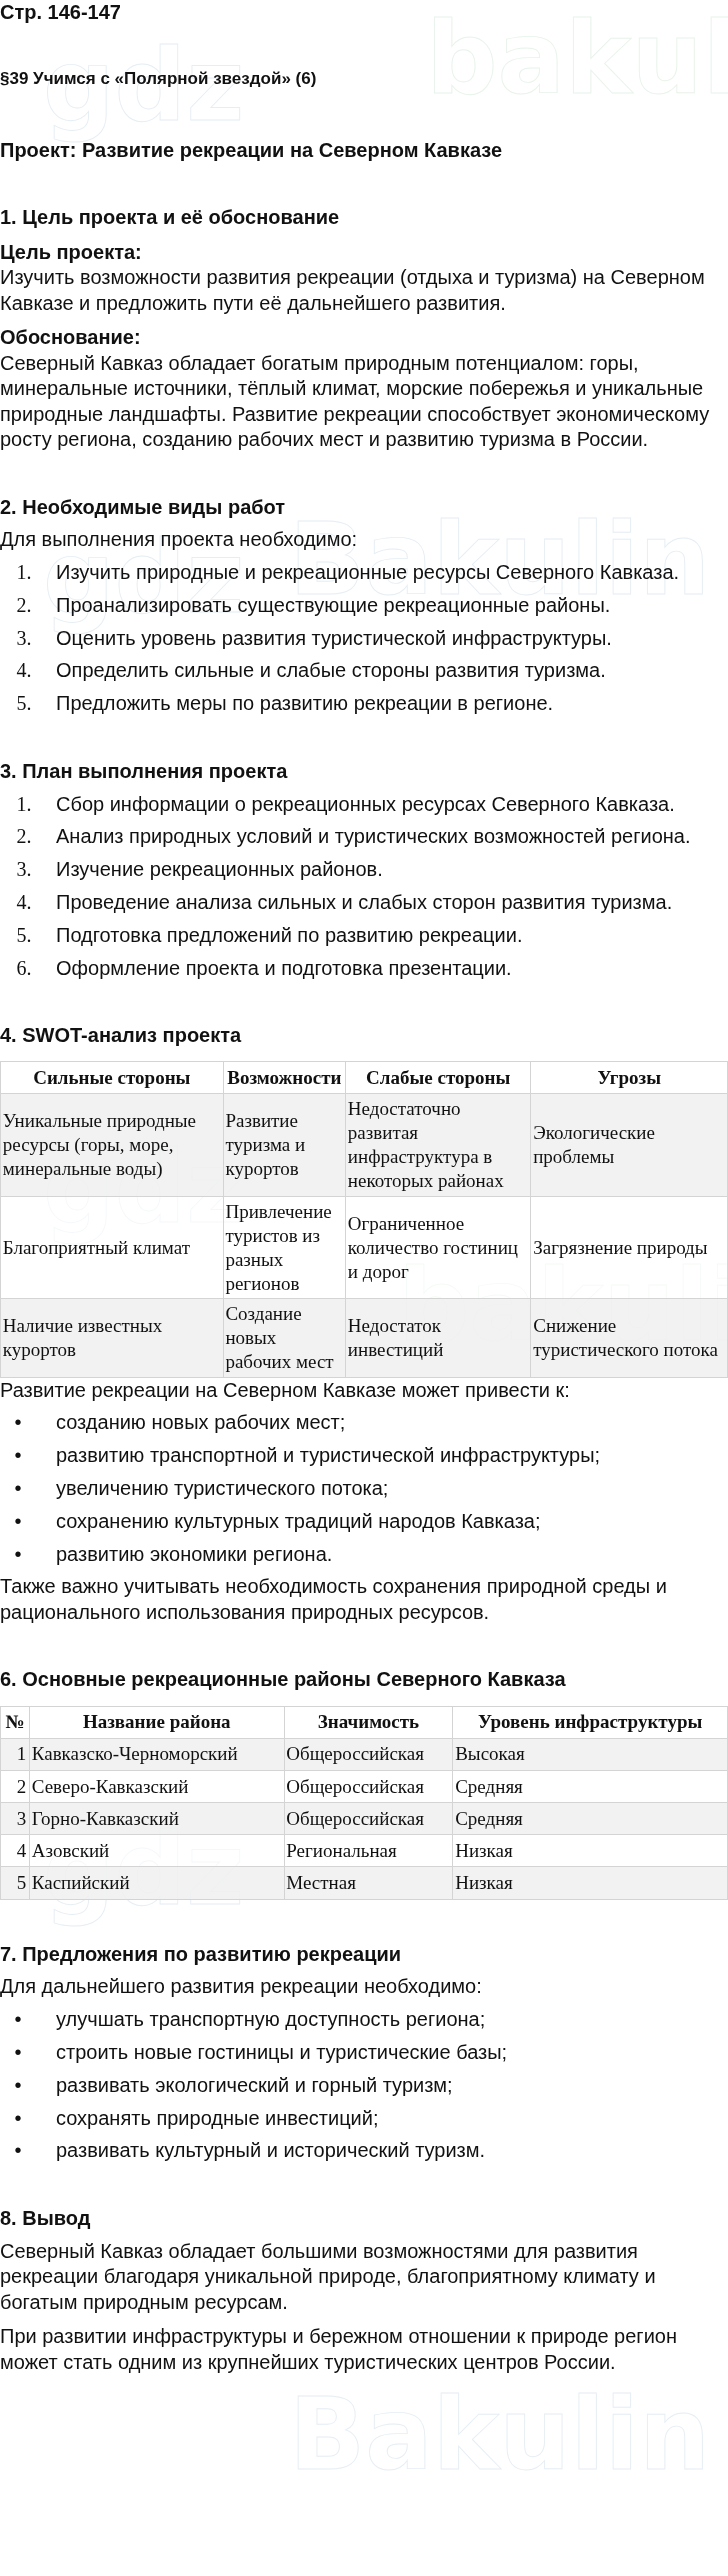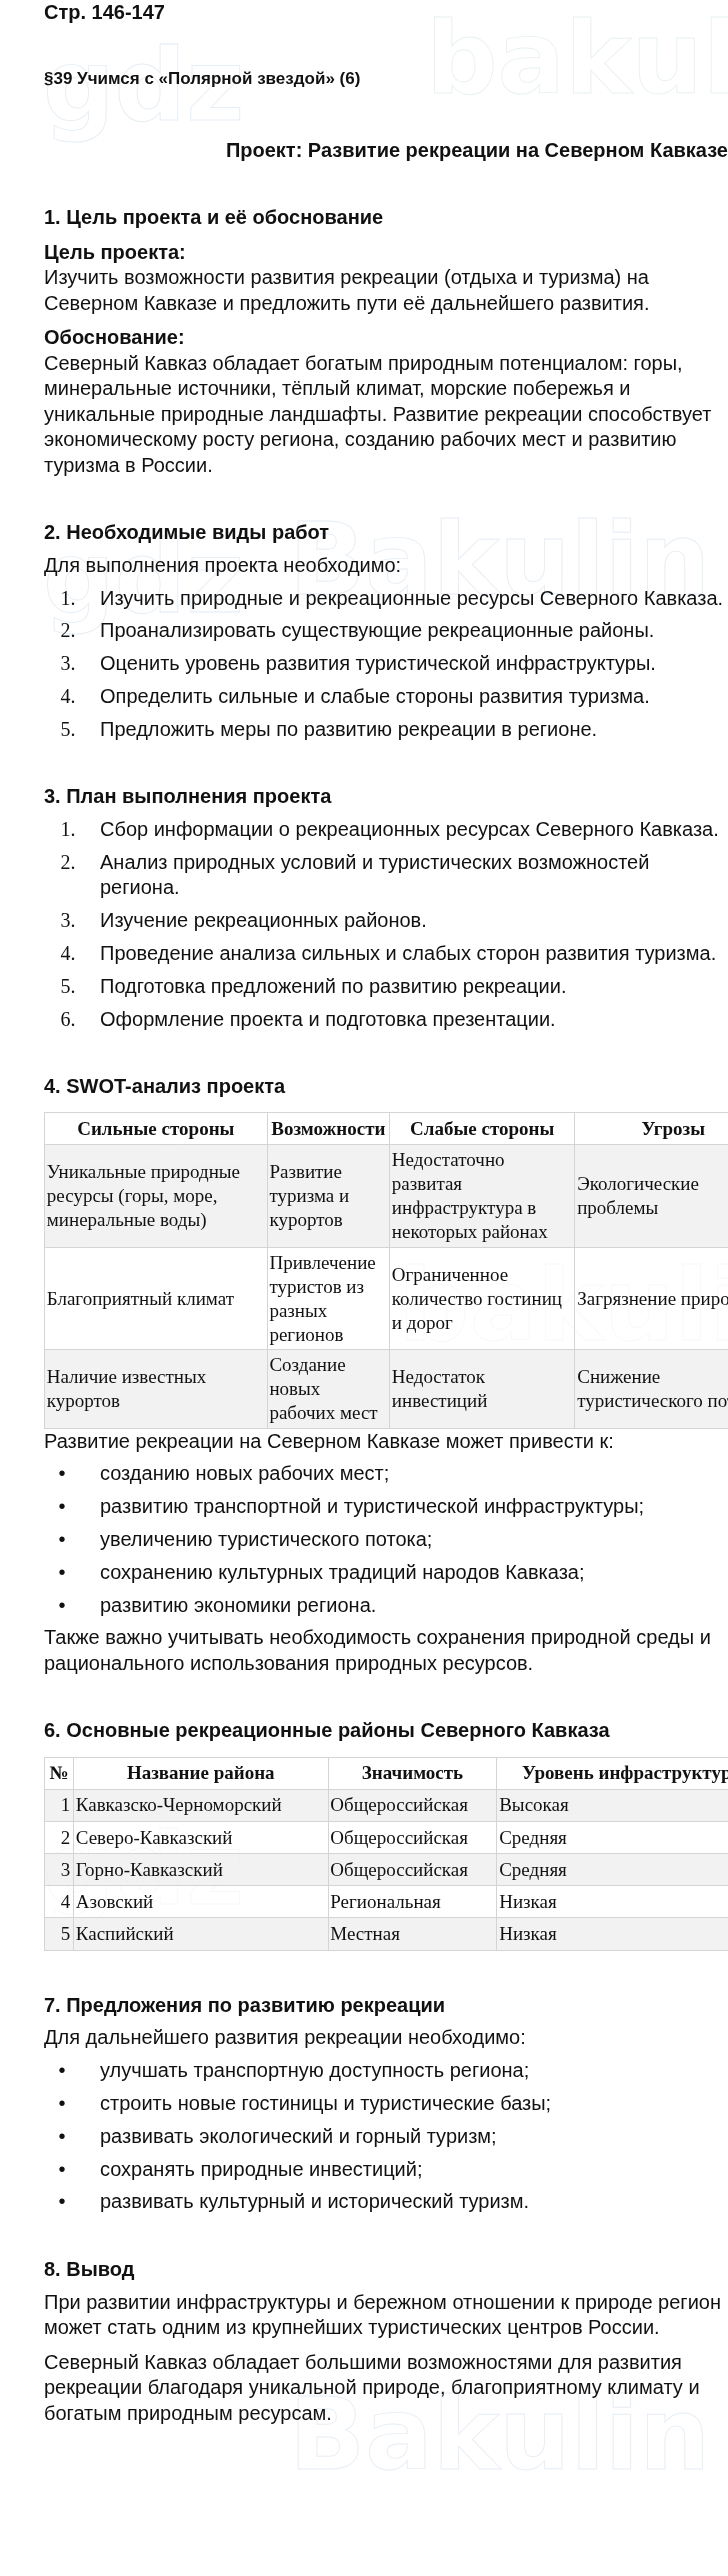--- a/index.html
+++ b/index.html
@@ -21,33 +21,32 @@
     position: absolute;
     font-family: "DejaVu Sans", sans-serif;
     font-weight: bold;
     color: transparent;
     -webkit-text-stroke: 0.9px #e6eef4;
     font-size: 100px;
     line-height: 100px;
     white-space: nowrap;
   }
   .wm.green { -webkit-text-stroke-color: #e8f3ea; }
-  .page { position: relative; z-index: 1; padding: 0 0 0 0; margin-left: 44px; }
+  .page { position: relative; z-index: 1; padding: 0 0 0 0; }
   .page-ref {
     font-weight: bold; font-size: 20px; line-height: 24px;
     padding-top: 0px; margin: 0;
   }
   .paragraph-heading {
     font-weight: bold; font-size: 17px; line-height: 25.5px;
     margin: 42px 0 0 0;
   }
   .project-title {
     font-weight: bold; font-size: 20px; line-height: 25.5px;
     margin: 46px 0 0 0;
-    text-align: right;
   }
   .section-title {
     font-weight: bold; font-size: 20px; line-height: 25.5px;
     margin: 42px 0 7.3px 0;
   }
   .sub-label { font-weight: bold; margin: 9px 0 0 0; }
   p { margin: 0 0 7.3px 0; }
   .tight { margin: 0; }
   ol.numbered, ul.bullets {
     margin: 0; padding: 0; list-style: none;
@@ -253,18 +252,18 @@
       <li><span class="marker">•</span><span>улучшать транспортную доступность региона;</span></li>
       <li><span class="marker">•</span><span>строить новые гостиницы и туристические базы;</span></li>
       <li><span class="marker">•</span><span>развивать экологический и горный туризм;</span></li>
       <li><span class="marker">•</span><span>сохранять природные инвестиций;</span></li>
       <li><span class="marker">•</span><span>развивать культурный и исторический туризм.</span></li>
     </ul>
   </section>
 
   <section class="conclusion">
     <div class="section-title">8. Вывод</div>
+    <p>Северный Кавказ обладает большими возможностями для развития рекреации благодаря уникальной природе, благоприятному климату и богатым природным ресурсам.</p>
     <p>При развитии инфраструктуры и бережном отношении к природе регион может стать одним из крупнейших туристических центров России.</p>
-    <p>Северный Кавказ обладает большими возможностями для развития рекреации благодаря уникальной природе, благоприятному климату и богатым природным ресурсам.</p>
   </section>
 
 </div>
 
 
 </body></html>

